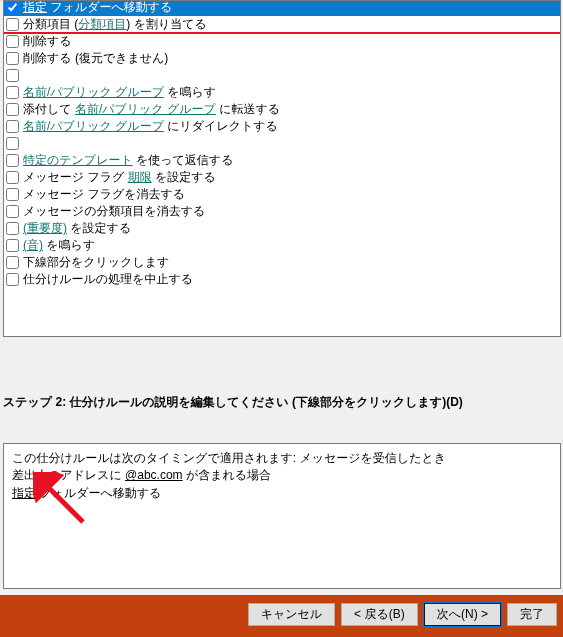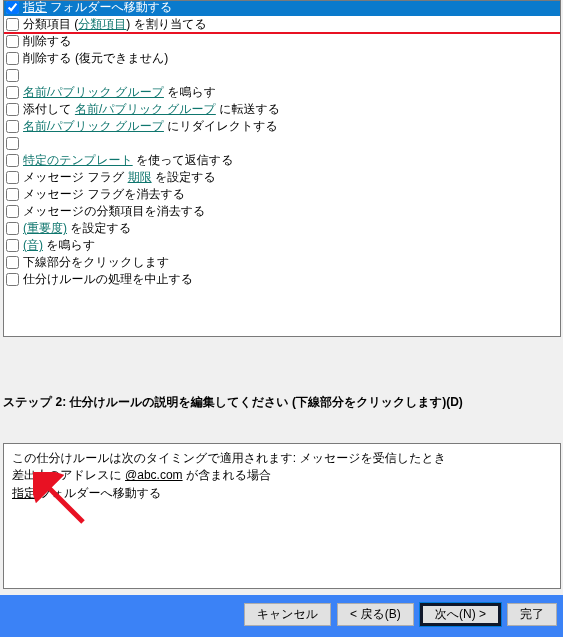--- a/index.html
+++ b/index.html
@@ -86,38 +86,38 @@
     top: 472px;
     width: 60px;
     height: 60px;
     pointer-events: none;
   }
   .button-bar {
     position: absolute;
     left: 0; right: 0;
     bottom: 0;
     height: 42px;
-    background: #3b82f6;
+    background: #c2410c;
     display: flex;
     justify-content: flex-end;
     gap: 6px;
     padding: 8px 6px 0 0;
     box-sizing: border-box;
   }
   .button-bar button {
     height: 23px;
     padding: 0 12px;
     background: #e1e1e1;
     border: 1px solid #adadad;
     font-family: inherit;
     font-size: 12px;
     cursor: pointer;
   }
   .button-bar button.default {
-    border: 3px solid #0f172a;
+    border: 1px solid #0f172a;
     outline: 1px solid #0078d7;
   }
 </style>
 </head>
 <body>
 
 <div class="actions-panel">
   <div id="actions-container">
       <div class="action-row selected" style="margin-top: -2px;">
         <input type="checkbox" checked="" style="">

